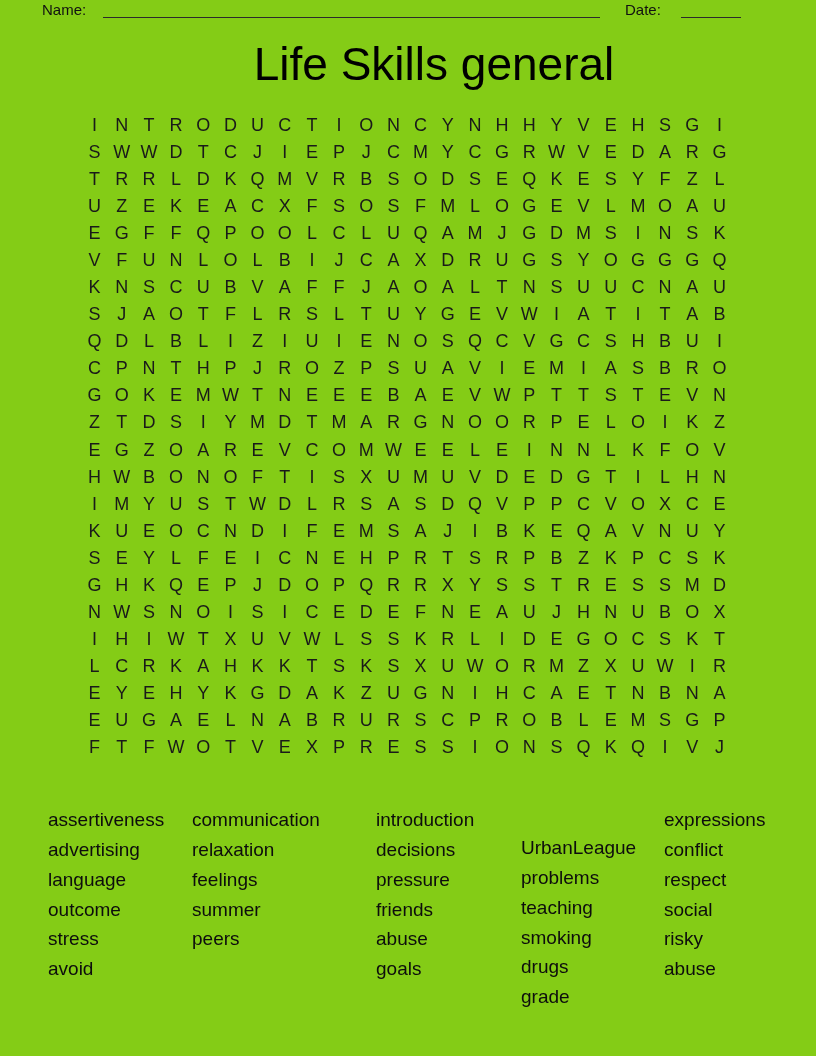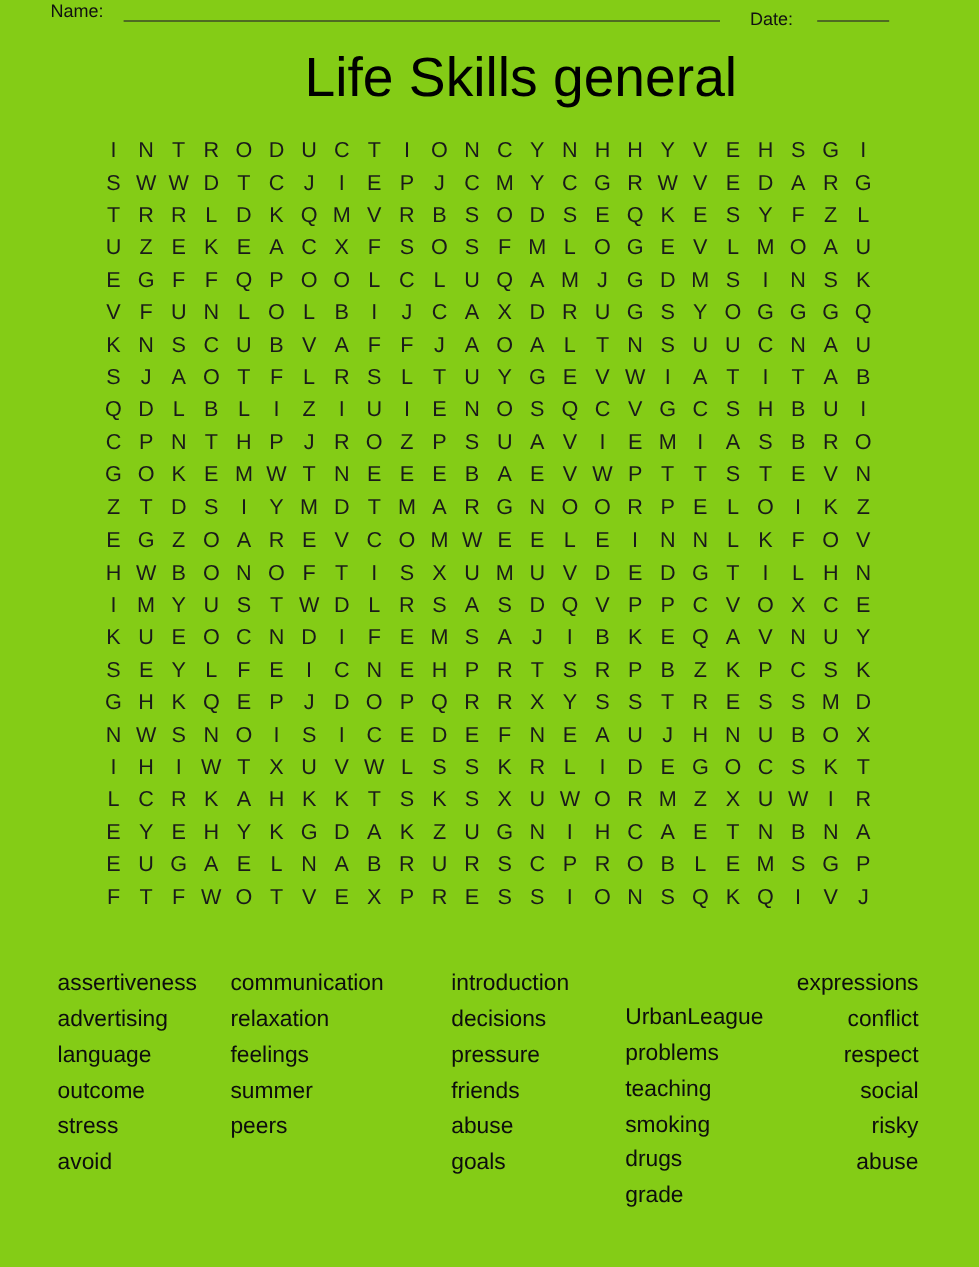--- a/index.html
+++ b/index.html
@@ -29,21 +29,21 @@
     position: absolute;
     left: 103px;
     top: 2px;
     width: 497px;
     height: 15px;
     border-bottom: 1.5px solid #2b2b2b;
   }
   .date-label {
     position: absolute;
     left: 625px;
-    top: 8px;
+    top: 1px;
     font-size: 15px;
     color: #111;
   }
   .date-line {
     position: absolute;
     left: 681px;
     top: 2px;
     width: 60px;
     height: 15px;
     border-bottom: 1.5px solid #2b2b2b;
@@ -87,21 +87,21 @@
     left: 48px;
     top: 805px;
     width: 730px;
     display: flex;
   }
   .word-col { flex: 0 0 auto; }
   .word-col:nth-child(1) { width: 144px; }
   .word-col:nth-child(2) { width: 143px; }
   .word-col:nth-child(3) { width: 145px; margin-left: 41px; }
   .word-col:nth-child(4) { width: 143px; margin-top: 28px; }
-  .word-col:nth-child(5) { width: auto; text-align: right; }
+  .word-col:nth-child(5) { width: auto; }
   .word {
     font-size: 19px;
     line-height: 29.85px;
     color: #0d0d0d;
     white-space: nowrap;
   }
 </style>
 </head>
 <body>
 

